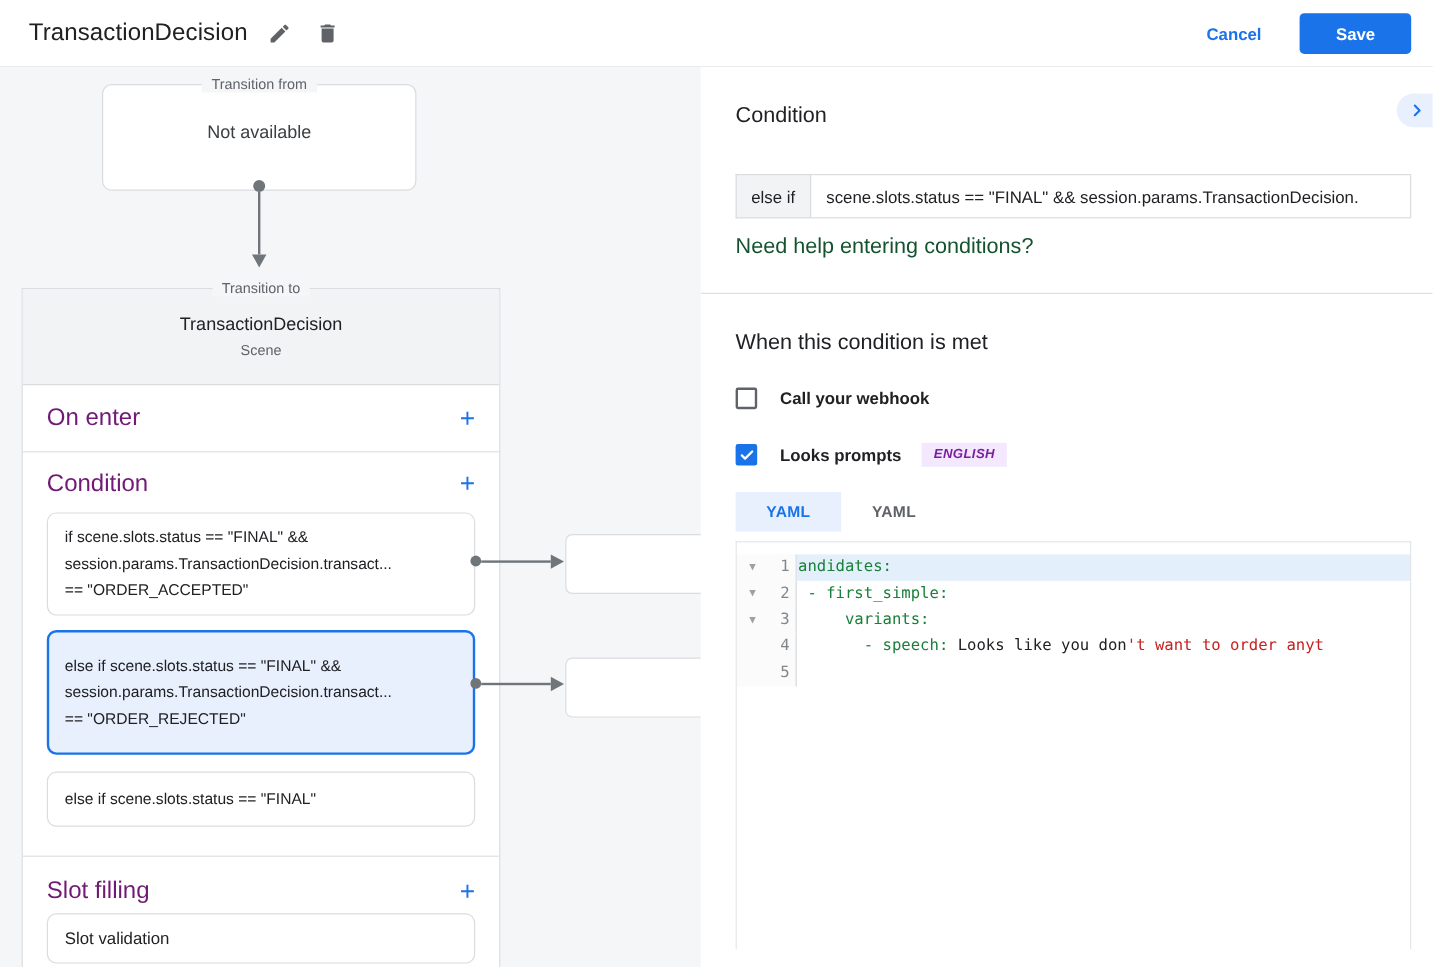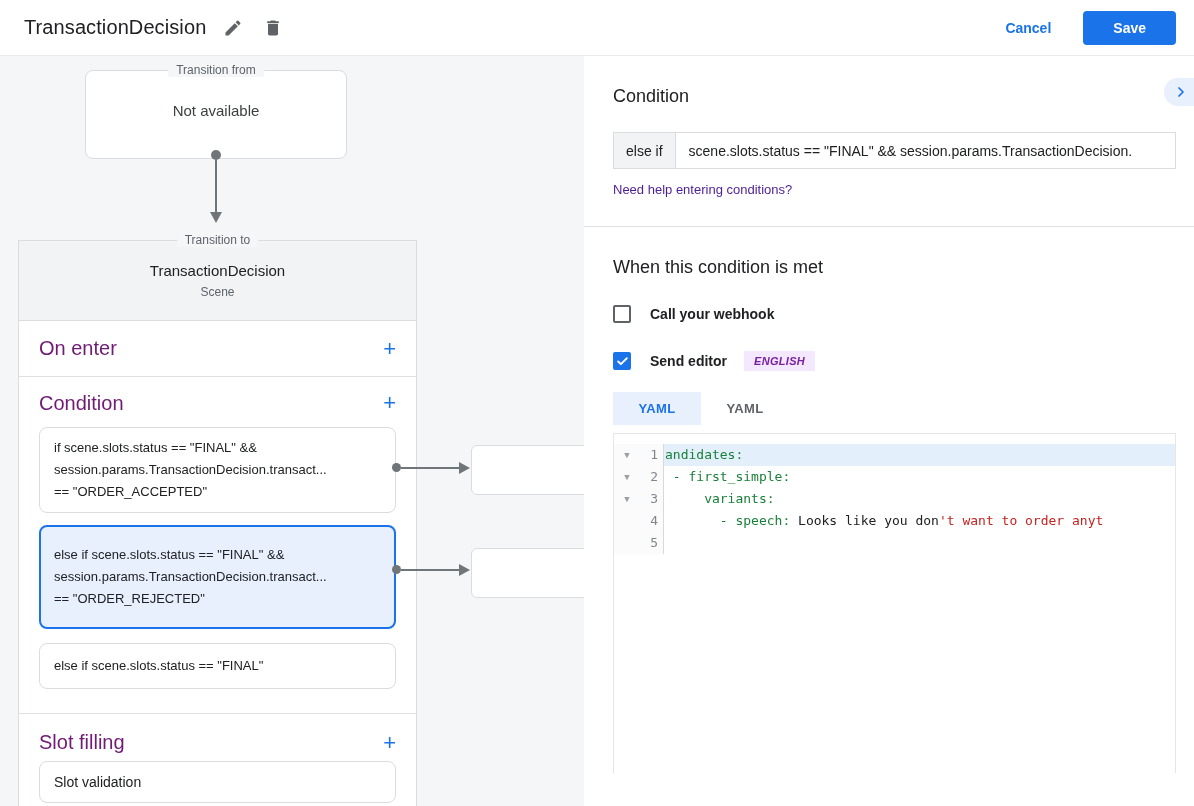--- a/index.html
+++ b/index.html
@@ -66,27 +66,27 @@
     padding:12px 14px; font-size:14px; color:#202124; margin-bottom:7px; cursor:pointer; }
 
   .target-box { position:absolute; background:#fff; border:1px solid #dadce0; border-radius:6px;
     width:125px; height:50px; }
 
   
   .panel-h1 { font-size:18px; font-weight:400; color:#202124; }
   .chevron-pill { position:absolute; top:22px; right:-18px; width:48px; height:28px;
     background:#e8f0fe; border:none; border-radius:14px; cursor:pointer;
     display:flex; align-items:center; padding-left:9px; }
-  .elseif-row { display:flex; margin-top:25px; height:37px; }
+  .elseif-row { display:flex; margin-top:38px; height:37px; }
   .elseif-prefix { background:#f1f3f4; border:1px solid #dadce0; border-right:none;
     display:flex; align-items:center; padding:0 12px; font-size:14px; color:#202124; }
   .elseif-input { flex:1; border:1px solid #dadce0; background:#fff; font-size:14px;
     color:#202124; padding:0 13px; font-family:"Liberation Sans", sans-serif; min-width:0;
     white-space:nowrap; overflow:hidden; display:flex; align-items:center; }
-  .help-link { display:inline-block; margin-top:13px; font-size:13px; color:#4c1d95;
+  .help-link { display:inline-block; margin-top:13px; font-size:18px; color:#14532d;
     text-decoration:none; cursor:pointer; }
   .panel-divider { height:1px; background:#e0e0e0; margin:28px -18px 0 -29px; }
 
   .when-title { font-size:18px; font-weight:400; margin-top:30px; }
   .check-row { display:flex; align-items:center; margin-top:27px; }
   .checkbox { width:18px; height:18px; border:2px solid #5f6368; border-radius:2px;
     cursor:pointer; flex:none; }
   .checkbox.checked { background:#1a73e8; border-color:#1a73e8;
     display:flex; align-items:center; justify-content:center; }
   .check-label { font-size:14px; font-weight:600; margin-left:19px; color:#202124; }
@@ -231,21 +231,21 @@
     </div>
 
     <div class="check-row" style="margin-top:28px">
       <div class="checkbox checked">
         <span style="display:flex">
           <svg width="13" height="13" viewBox="0 0 24 24" fill="none" stroke="#fff" stroke-width="3.4" stroke-linecap="round" stroke-linejoin="round">
               <polyline points="20 6 9 17 4 12"></polyline>
             </svg>
         </span>
       </div>
-      <span class="check-label">Send editor</span>
+      <span class="check-label">Looks prompts</span>
       <span class="lang-badge">ENGLISH</span>
     </div>
 
 
     <div class="tabs">
       <div class="tab active">YAML</div>
       <div class="tab">YAML</div>
     </div>
 
     <div class="editor">

